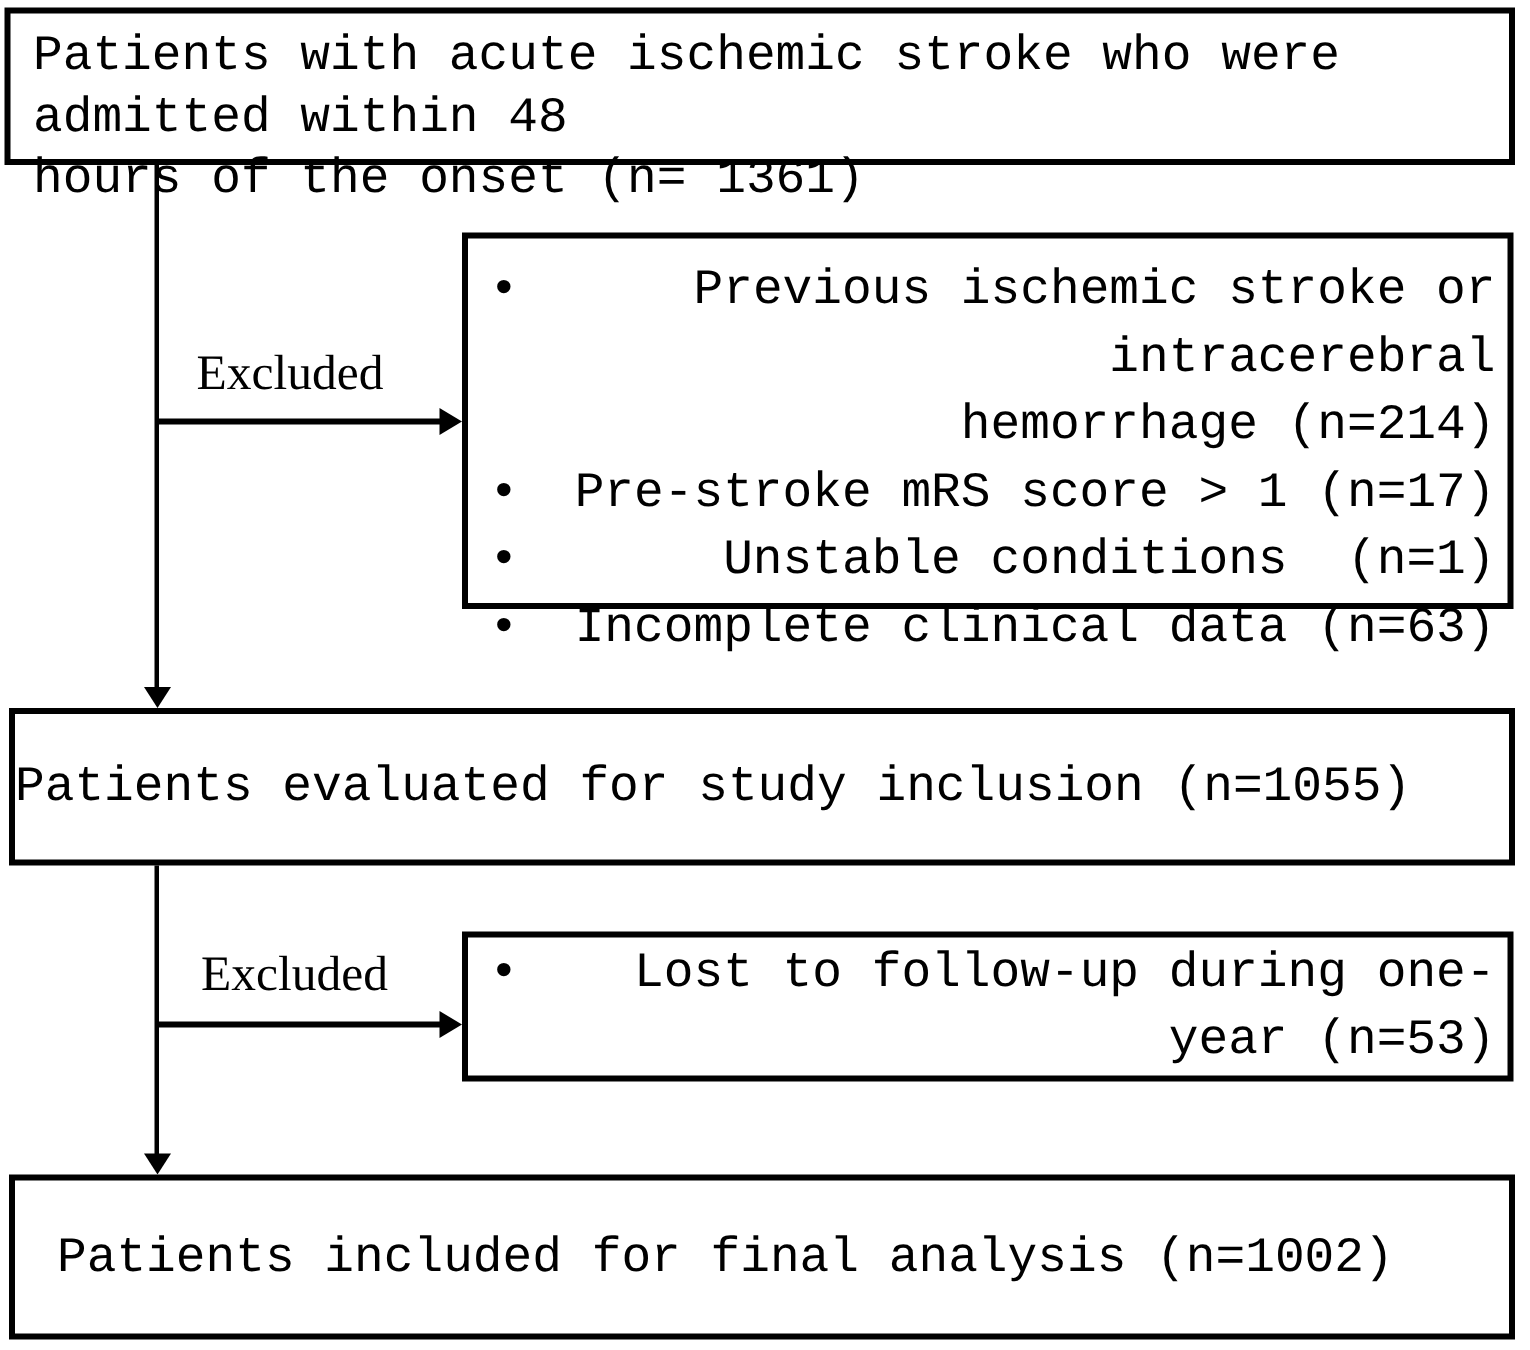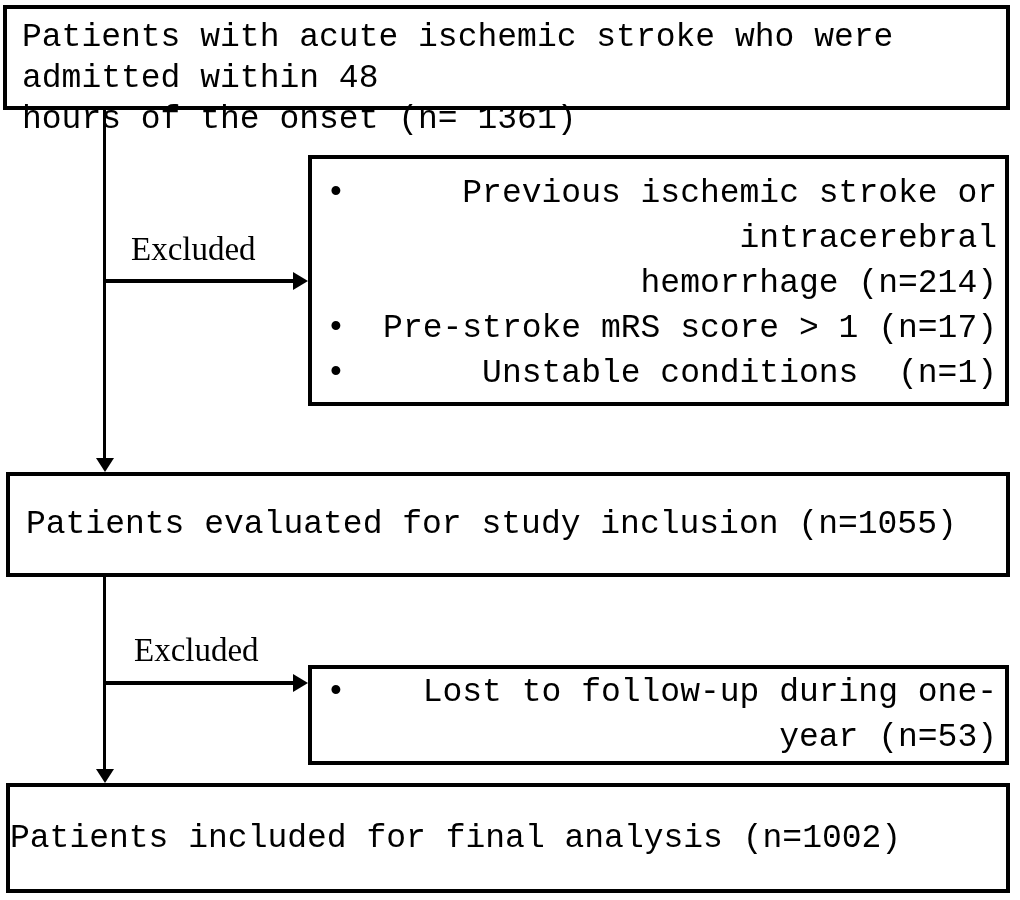--- a/index.html
+++ b/index.html
@@ -25,25 +25,25 @@
   .box-text{
     font-size:33px;
     line-height:41px;
     white-space:pre-wrap;
   }
   
   .box-a{left:3px;top:5px;width:1007px;height:105px;padding:8px 14px 0 15px;}
   
   .box-b{left:308px;top:155px;width:701px;height:251px;}
   
-  .box-c{left:6px;top:472px;width:1004px;height:105px;display:flex;align-items:center;padding-left:16px;}
+  .box-c{left:6px;top:472px;width:1004px;height:105px;display:flex;align-items:center;padding-left:0;}
   
-  .box-d{left:308px;top:665px;width:701px;height:100px;}
+  .box-d{left:308px;top:621px;width:701px;height:100px;}
   
-  .box-e{left:6px;top:783px;width:1004px;height:110px;display:flex;align-items:center;padding-left:0;}
+  .box-e{left:6px;top:783px;width:1004px;height:110px;display:flex;align-items:center;padding-left:28px;}
 
   ul.bullets{
     list-style:none;
     margin:0;
     padding:12px 8px 0 0;
     font-size:33px;
     line-height:45px;
     text-align:right;
   }
   ul.bullets.vcenter{
@@ -115,20 +115,21 @@
   <div class="excluded-label label-1">Excluded</div>
   <div class="hline hline-1"></div>
   <div class="arrowhead-right ah-right-1"></div>
 
   <div class="box box-b">
     <ul class="bullets">
         <li>Previous ischemic stroke or intracerebral
 hemorrhage (n=214)</li>
         <li>Pre-stroke mRS score &gt; 1 (n=17)</li>
         <li>Unstable conditions  (n=1)</li>
+        <li>Incomplete clinical data (n=63)</li>
       </ul>
   </div>
 
   <div class="box box-c">
     <div class="box-text">Patients evaluated for study inclusion (n=1055)</div>
   </div>
 
   <div class="vline vline-2"></div>
   <div class="arrowhead-down ah-down-2"></div>
 

